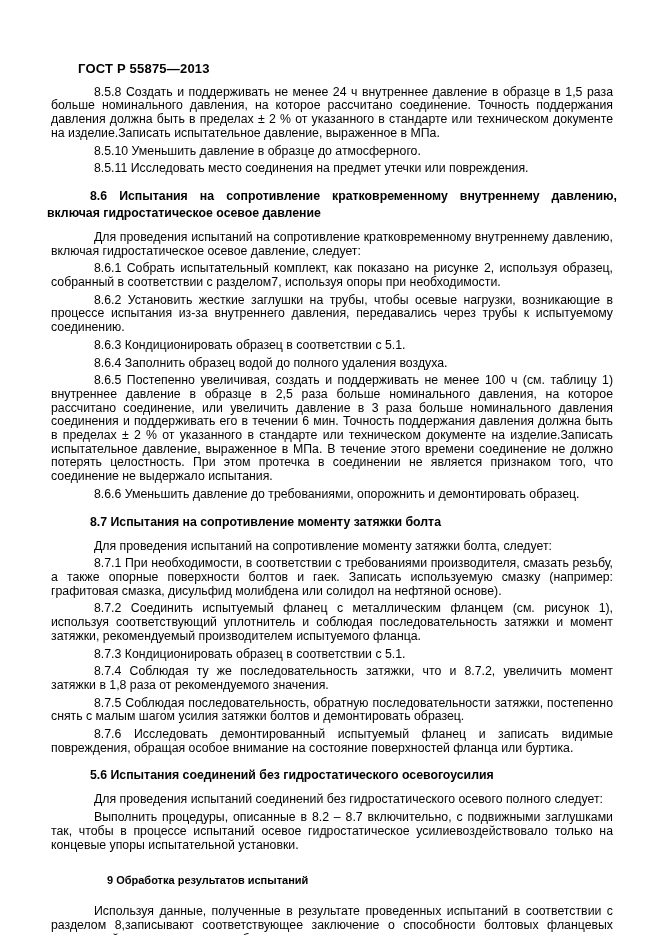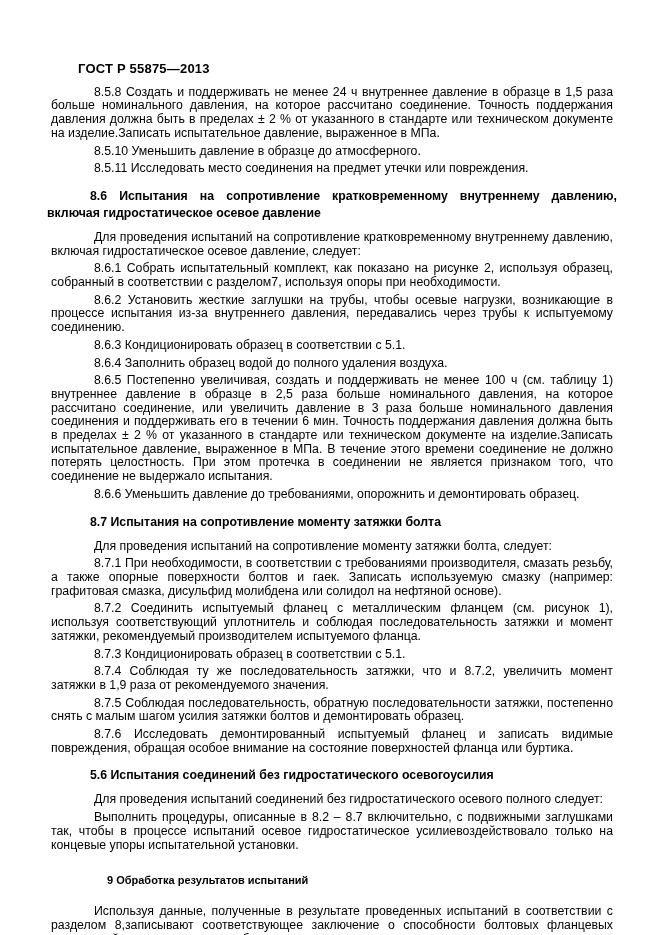--- a/index.html
+++ b/index.html
@@ -70,21 +70,21 @@
   <p class="p">8.6.3 Кондиционировать образец в соответствии с 5.1.</p>
   <p class="p">8.6.4 Заполнить образец водой до полного удаления воздуха.</p>
   <p class="p">8.6.5 Постепенно увеличивая, создать и поддерживать не менее 100 ч (см. таблицу 1) внутреннее давление в образце в 2,5 раза больше номинального давления, на которое рассчитано соединение, или увеличить давление в 3 раза больше номинального давления соединения и поддерживать его в течении 6 мин. Точность поддержания давления должна быть в пределах ± 2 % от указанного в стандарте или техническом документе на изделие.Записать испытательное давление, выраженное в МПа. В течение этого времени соединение не должно потерять целостность. При этом протечка в соединении не является признаком того, что соединение не выдержало испытания.</p>
   <p class="p">8.6.6 Уменьшить давление до требованиями, опорожнить и демонтировать образец.</p>
 
   <h2 class="h2">8.7 Испытания на сопротивление моменту затяжки болта</h2>
   <p class="p">Для проведения испытаний на сопротивление моменту затяжки болта, следует:</p>
   <p class="p">8.7.1 При необходимости, в соответствии с требованиями производителя, смазать резьбу, а также опорные поверхности болтов и гаек. Записать используемую смазку (например: графитовая смазка, дисульфид молибдена или солидол на нефтяной основе).</p>
   <p class="p">8.7.2 Соединить испытуемый фланец с металлическим фланцем (см. рисунок 1), используя соответствующий уплотнитель и соблюдая последовательность затяжки и момент затяжки, рекомендуемый производителем испытуемого фланца.</p>
   <p class="p">8.7.3 Кондиционировать образец в соответствии с 5.1.</p>
-  <p class="p">8.7.4 Соблюдая ту же последовательность затяжки, что и 8.7.2, увеличить момент затяжки в 1,9 раза от рекомендуемого значения.</p>
+  <p class="p">8.7.4 Соблюдая ту же последовательность затяжки, что и 8.7.2, увеличить момент затяжки в 1,8 раза от рекомендуемого значения.</p>
   <p class="p">8.7.5 Соблюдая последовательность, обратную последовательности затяжки, постепенно снять с малым шагом усилия затяжки болтов и демонтировать образец.</p>
   <p class="p">8.7.6 Исследовать демонтированный испытуемый фланец и записать видимые повреждения, обращая особое внимание на состояние поверхностей фланца или буртика.</p>
 
   <h2 class="h2">5.6 Испытания соединений без гидростатического осевогоусилия</h2>
   <p class="p">Для проведения испытаний соединений без гидростатического осевого полного следует:</p>
   <p class="p">Выполнить процедуры, описанные в 8.2 – 8.7 включительно, с подвижными заглушками так, чтобы в процессе испытаний осевое гидростатическое усилиевоздействовало только на концевые упоры испытательной установки.</p>
 
   <h2 class="h1">9 Обработка результатов испытаний</h2>
   <p class="p">Используя данные, полученные в результате проведенных испытаний в соответствии с разделом 8,записывают соответствующее заключение о способности болтовых фланцевых соединений соответствовать требованиям, указанным в стандарте или техническом документе на изделие, или требованиям, установленным к фланцевым соединениям в трубопроводе.</p>
 

